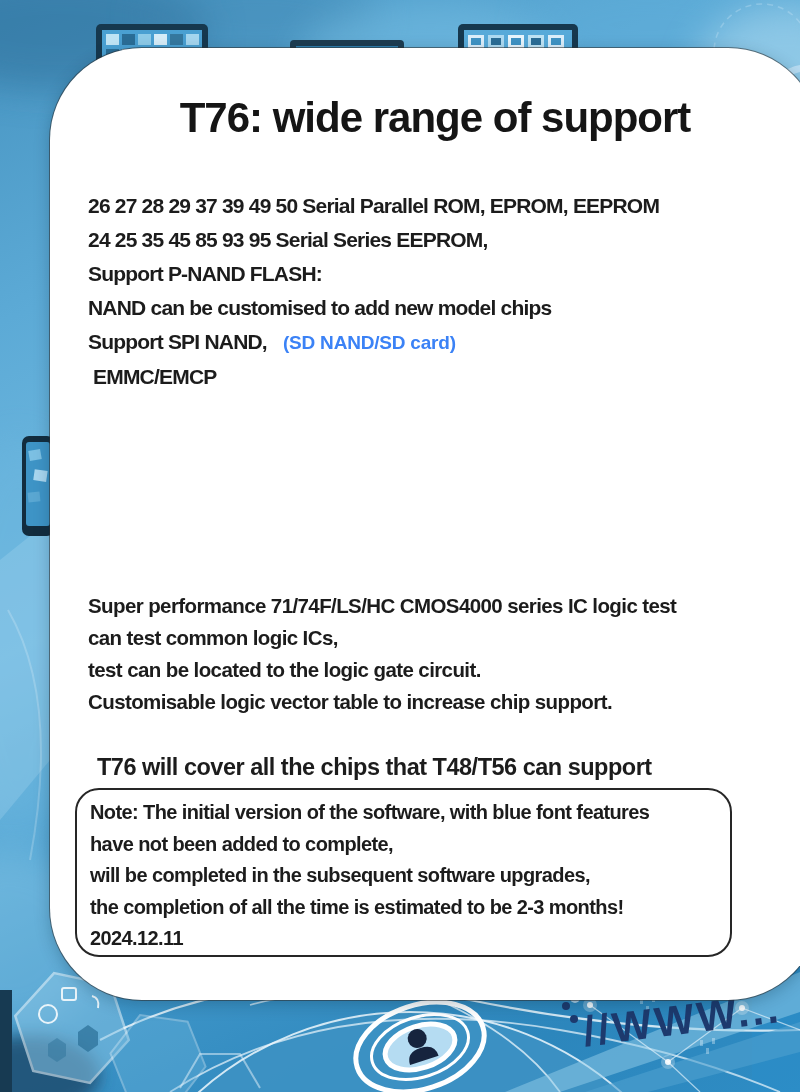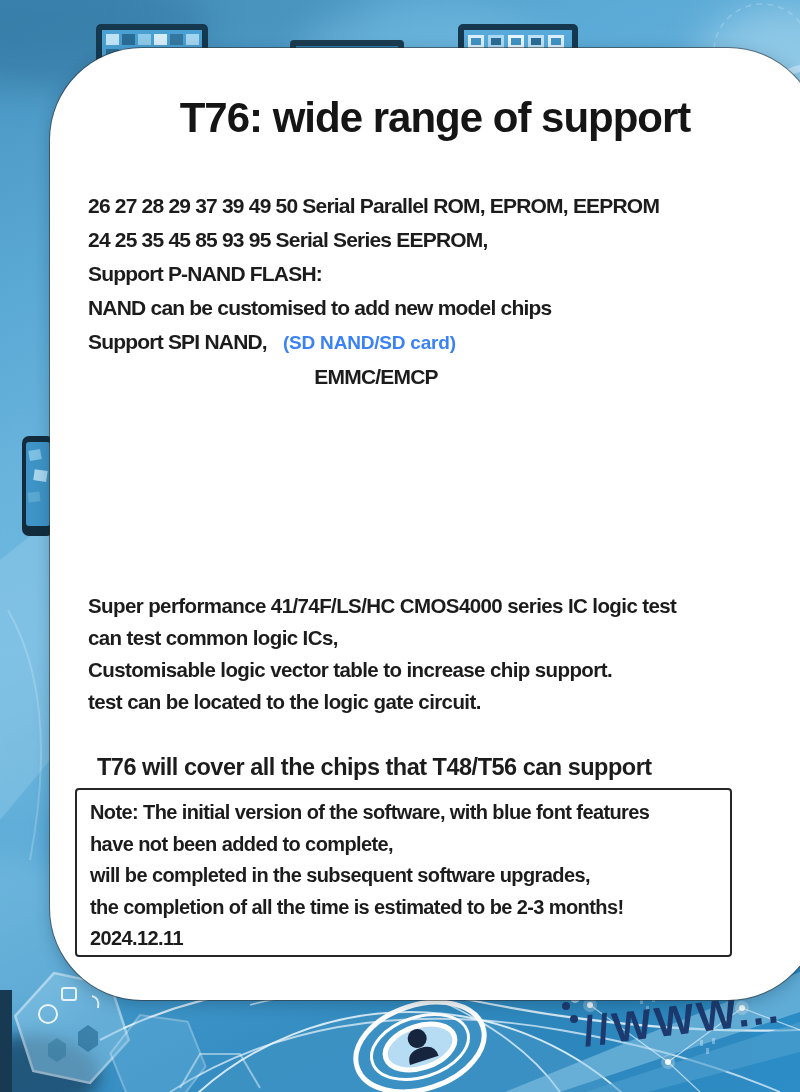--- a/index.html
+++ b/index.html
@@ -17,24 +17,24 @@
   .title{
     position:absolute;left:0;right:0;top:46px;text-align:center;
     font-size:42px;font-weight:bold;letter-spacing:-1px;color:#151515;white-space:nowrap;
   }
   .block{position:absolute;left:38px;font-weight:bold;color:#1c1c1c;white-space:nowrap;}
   .mem{top:141px;font-size:21px;line-height:34px;letter-spacing:-0.8px;}
   .blueblock{top:374px;font-size:23px;line-height:37px;color:#2b3990;letter-spacing:-0.2px;}
   .logic{top:542px;font-size:20.5px;line-height:32px;letter-spacing:-0.6px;}
   .cover{top:694px;left:47px;font-size:23.5px;letter-spacing:-0.5px;margin-top:12px;}
   .sd-note{color:#3b82f6;font-size:19px;margin-left:16px;letter-spacing:-0.2px;}
-  .emmc{padding-left:5px;text-align:center;}
+  .emmc{padding-left:5px;}
   .notebox{
     position:absolute;left:25px;top:740px;width:657px;height:169px;
-    border:2px solid #262626;border-radius:4px;box-sizing:border-box;
+    border:2px solid #262626;border-radius:24px;box-sizing:border-box;
     padding:7px 12px 0 13px;font-size:20px;line-height:31.5px;font-weight:bold;
     color:#1c1c1c;white-space:nowrap;letter-spacing:-0.6px;
   }
 </style>
 </head>
 <body>
 
 <div class="stage">
 
   <svg class="bg" width="800" height="1092" viewBox="0 0 800 1092">
@@ -279,24 +279,24 @@
       <div>Support P-NAND FLASH:</div>
       <div>NAND can be customised to add new model chips</div>
       <div>
         <span>Support SPI NAND,</span><span class="sd-note">(SD NAND/SD card)</span>
       </div>
       <div class="emmc">EMMC/EMCP</div>
     </div>
 
 
     <div class="block logic">
-      <div>Super performance 41/74F/LS/HC CMOS4000 series IC logic test</div>
+      <div>Super performance 71/74F/LS/HC CMOS4000 series IC logic test</div>
       <div>can test common logic ICs,</div>
+      <div>test can be located to the logic gate circuit.</div>
       <div>Customisable logic vector table to increase chip support.</div>
-      <div>test can be located to the logic gate circuit.</div>
     </div>
 
     <div class="block cover">T76 will cover all the chips that T48/T56 can support</div>
 
     <div class="notebox">
       <div>Note: The initial version of the software, with blue font features</div>
       <div>have not been added to complete,</div>
       <div>will be completed in the subsequent software upgrades,</div>
       <div>the completion of all the time is estimated to be 2-3 months!</div>
       <div>2024.12.11</div>

